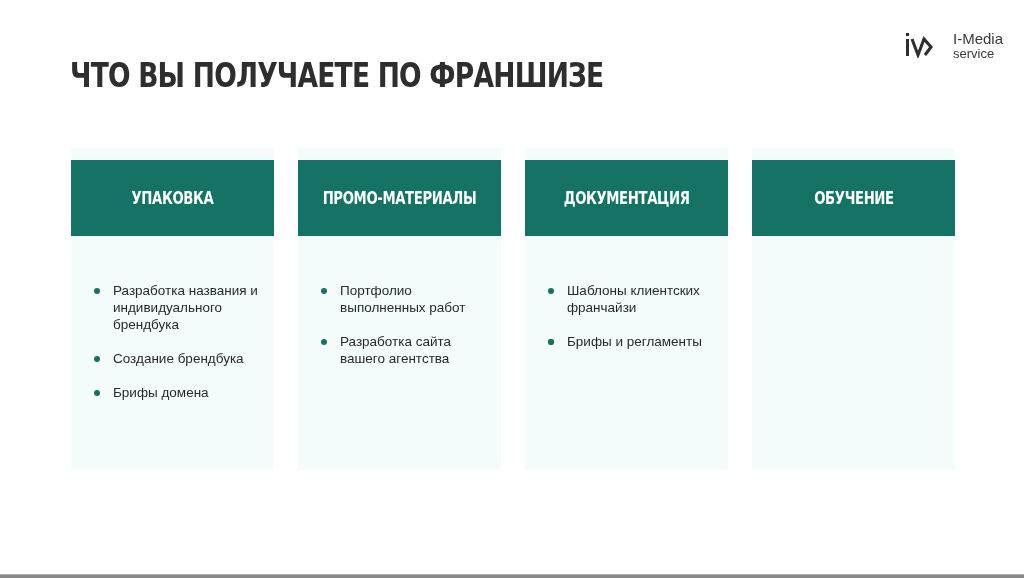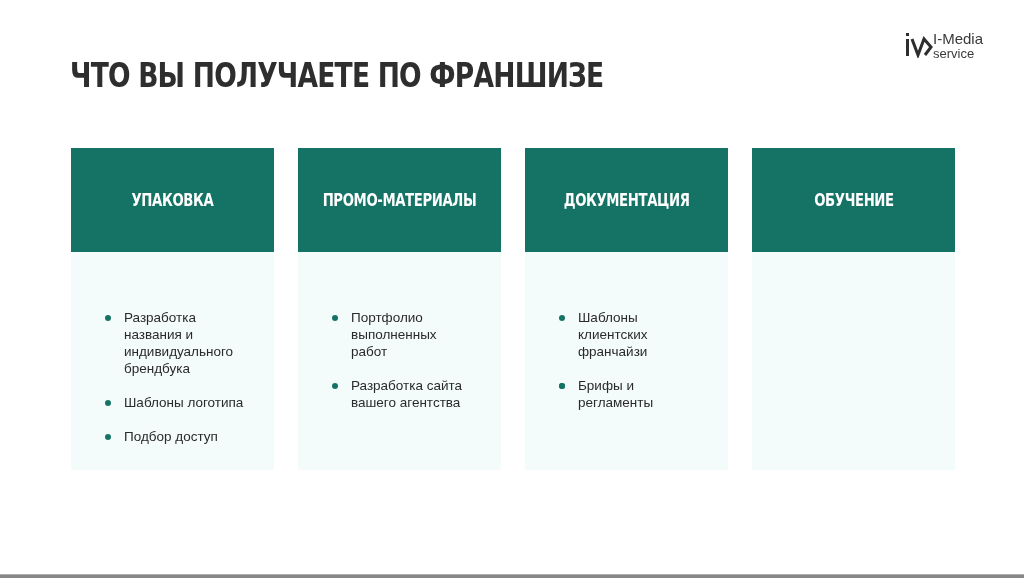--- a/index.html
+++ b/index.html
@@ -14,35 +14,35 @@
       font-weight: bold; font-size: 34px; line-height: 44px;
       color: #2e2e2e; letter-spacing: -1px;
       transform: scaleX(0.78); transform-origin: left center;
       white-space: nowrap;
     }
     .logo {
       position: absolute; left: 905px; top: 30px; height: 30px;
       display: flex; align-items: center;
     }
     .logo-mark { width: 28px; height: 26px; }
-    .logo-text { margin-left: 0; color: #3a3a3a; line-height: 1; }
+    .logo-text { margin-left: 20px; color: #3a3a3a; line-height: 1; }
     .logo-name { font-size: 15px; display: block; }
     .logo-sub { font-size: 13px; display: block; margin-top: 1px; }
     .cards { position: absolute; left: 71px; top: 148px; display: flex; gap: 24px; }
     .card { width: 203px; height: 322px; background: #f4fbfb; }
     .card-header {
-      height: 104px; background: #157365;
-      display: flex; align-items: center; justify-content: center;
+      height: 76px; background: #157365;
+      display: flex; align-items: center; justify-content: center; margin-top: 12px;
     }
     .card-title {
       font-family: "DejaVu Sans", sans-serif; font-weight: bold;
       color: #ffffff; font-size: 17px; letter-spacing: -0.5px;
       transform: scaleX(0.78); white-space: nowrap;
     }
-    .card-list { list-style: none; margin: 11px; padding: 46px 14px 0 23px; }
+    .card-list { list-style: none; margin: 0; padding: 46px 14px 0 23px; }
     .card-item {
       position: relative; padding-left: 19px; margin-bottom: 17px;
       font-size: 13.5px; line-height: 17px; color: #2a2a2a;
     }
     .bullet {
       position: absolute; left: 0; top: 6px; width: 6px; height: 6px;
       border-radius: 50%; background: #157365;
     }
     .bottom-bar {
       position: absolute; left: 0; bottom: 0; width: 1024px; height: 3px;
@@ -66,22 +66,22 @@
   </div>
 </div>
 
 <div class="cards">
   <div class="card">
     <div class="card-header">
       <span class="card-title">УПАКОВКА</span>
     </div>
     <ul class="card-list">
       <li class="card-item"><span class="bullet"></span><span>Разработка названия и индивидуального брендбука</span></li>
-      <li class="card-item"><span class="bullet"></span><span>Шаблоны логотипа</span></li>
-      <li class="card-item"><span class="bullet"></span><span>Подбор доступ</span></li>
+      <li class="card-item"><span class="bullet"></span><span>Создание брендбука</span></li>
+      <li class="card-item"><span class="bullet"></span><span>Брифы домена</span></li>
     </ul>
   </div>
 
   <div class="card">
     <div class="card-header">
       <span class="card-title">ПРОМО-МАТЕРИАЛЫ</span>
     </div>
     <ul class="card-list">
       <li class="card-item"><span class="bullet"></span><span>Портфолио выполненных работ</span></li>
       <li class="card-item"><span class="bullet"></span><span>Разработка сайта вашего агентства</span></li>

